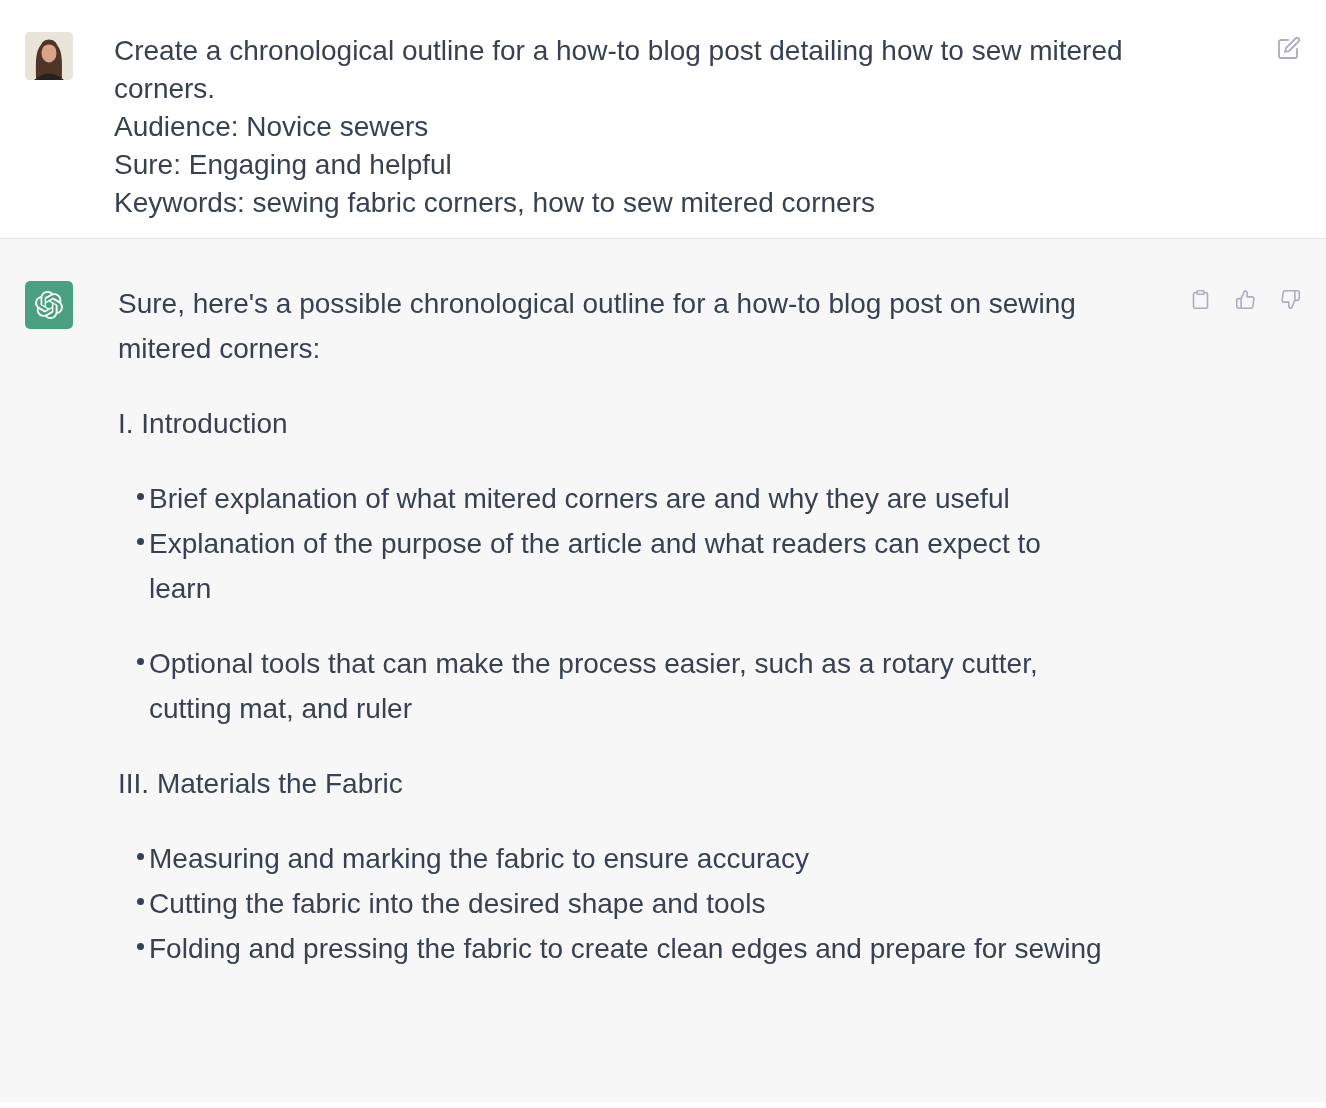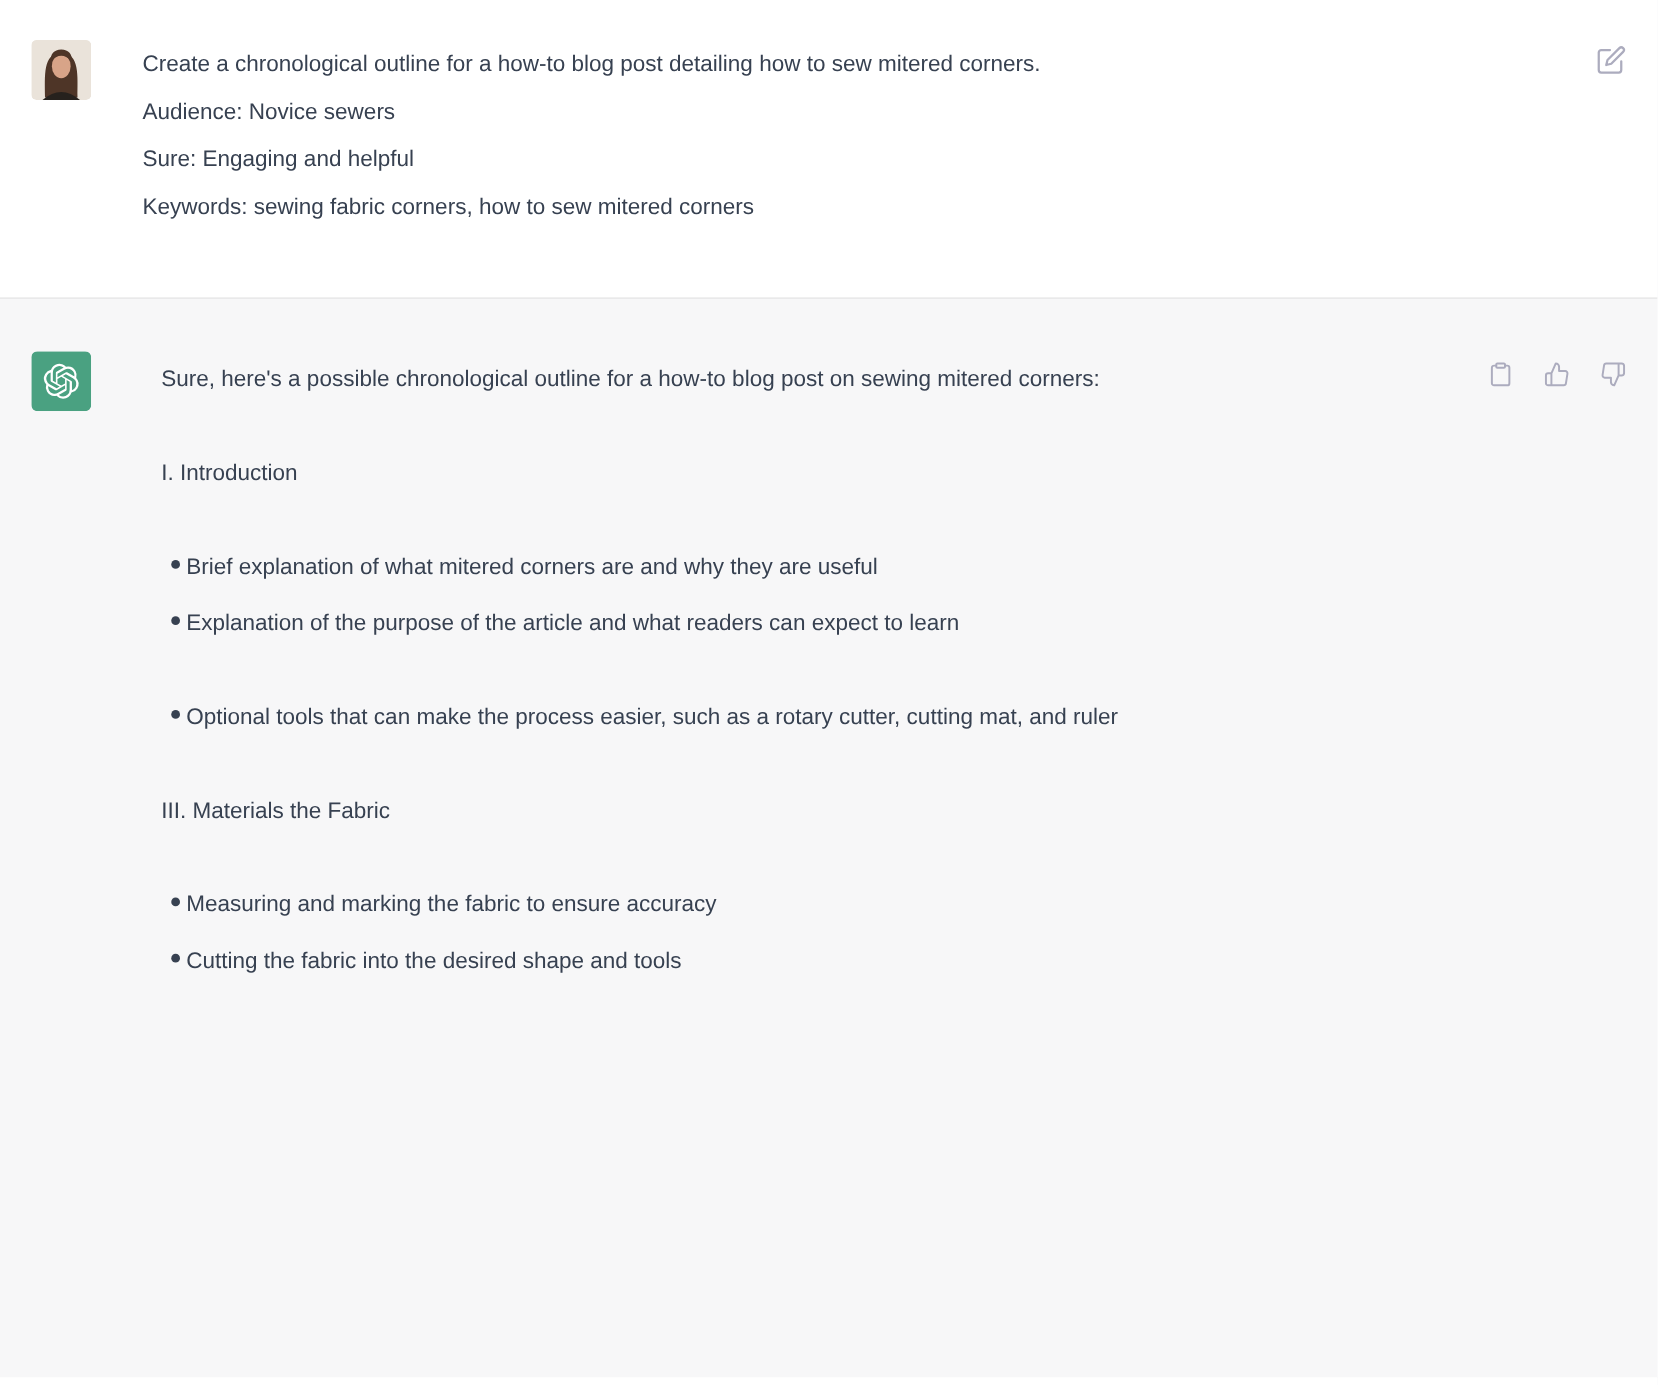--- a/index.html
+++ b/index.html
@@ -39,31 +39,31 @@
     border-radius: 4px;
     flex: none;
     overflow: hidden;
   }
   .avatar svg { display: block; }
 
   .content {
     margin-left: 41px;
     width: 990px;
     flex: none;
-    font-size: 18px;
+    font-size: 28px;
   }
   .user-row .content { width: 1040px; }
   .user-row .content p {
     margin: 0;
     line-height: 38px;
     white-space: normal;
   }
 
   .assistant-row .content p {
-    margin: 0 0 30px 15px;
+    margin: 0 0 30px 4px;
     line-height: 45px;
   }
   .assistant-row .content ul {
     margin: 0 0 30px 0;
     padding: 0;
     list-style: none;
   }
   .assistant-row .content li {
     position: relative;
     padding-left: 35px;
@@ -150,20 +150,21 @@
       </ul>
 
       <ul>
         <li>Optional tools that can make the process easier, such as a rotary cutter, cutting mat, and ruler</li>
       </ul>
 
       <p>III. Materials the Fabric</p>
       <ul>
         <li>Measuring and marking the fabric to ensure accuracy</li>
         <li>Cutting the fabric into the desired shape and tools</li>
+        <li>Folding and pressing the fabric to create clean edges and prepare for sewing</li>
       </ul>
     </div>
     <div class="actions">
       <button class="icon-btn">
         <svg width="21" height="21" viewBox="0 0 24 24" fill="none" stroke="currentColor" stroke-width="1.8" stroke-linecap="round" stroke-linejoin="round">
           <path d="M16 4h2a2 2 0 0 1 2 2v14a2 2 0 0 1-2 2H6a2 2 0 0 1-2-2V6a2 2 0 0 1 2-2h2"></path>
           <rect x="8" y="2" width="8" height="4" rx="1" ry="1"></rect>
         </svg>
       </button>
       <button class="icon-btn">

